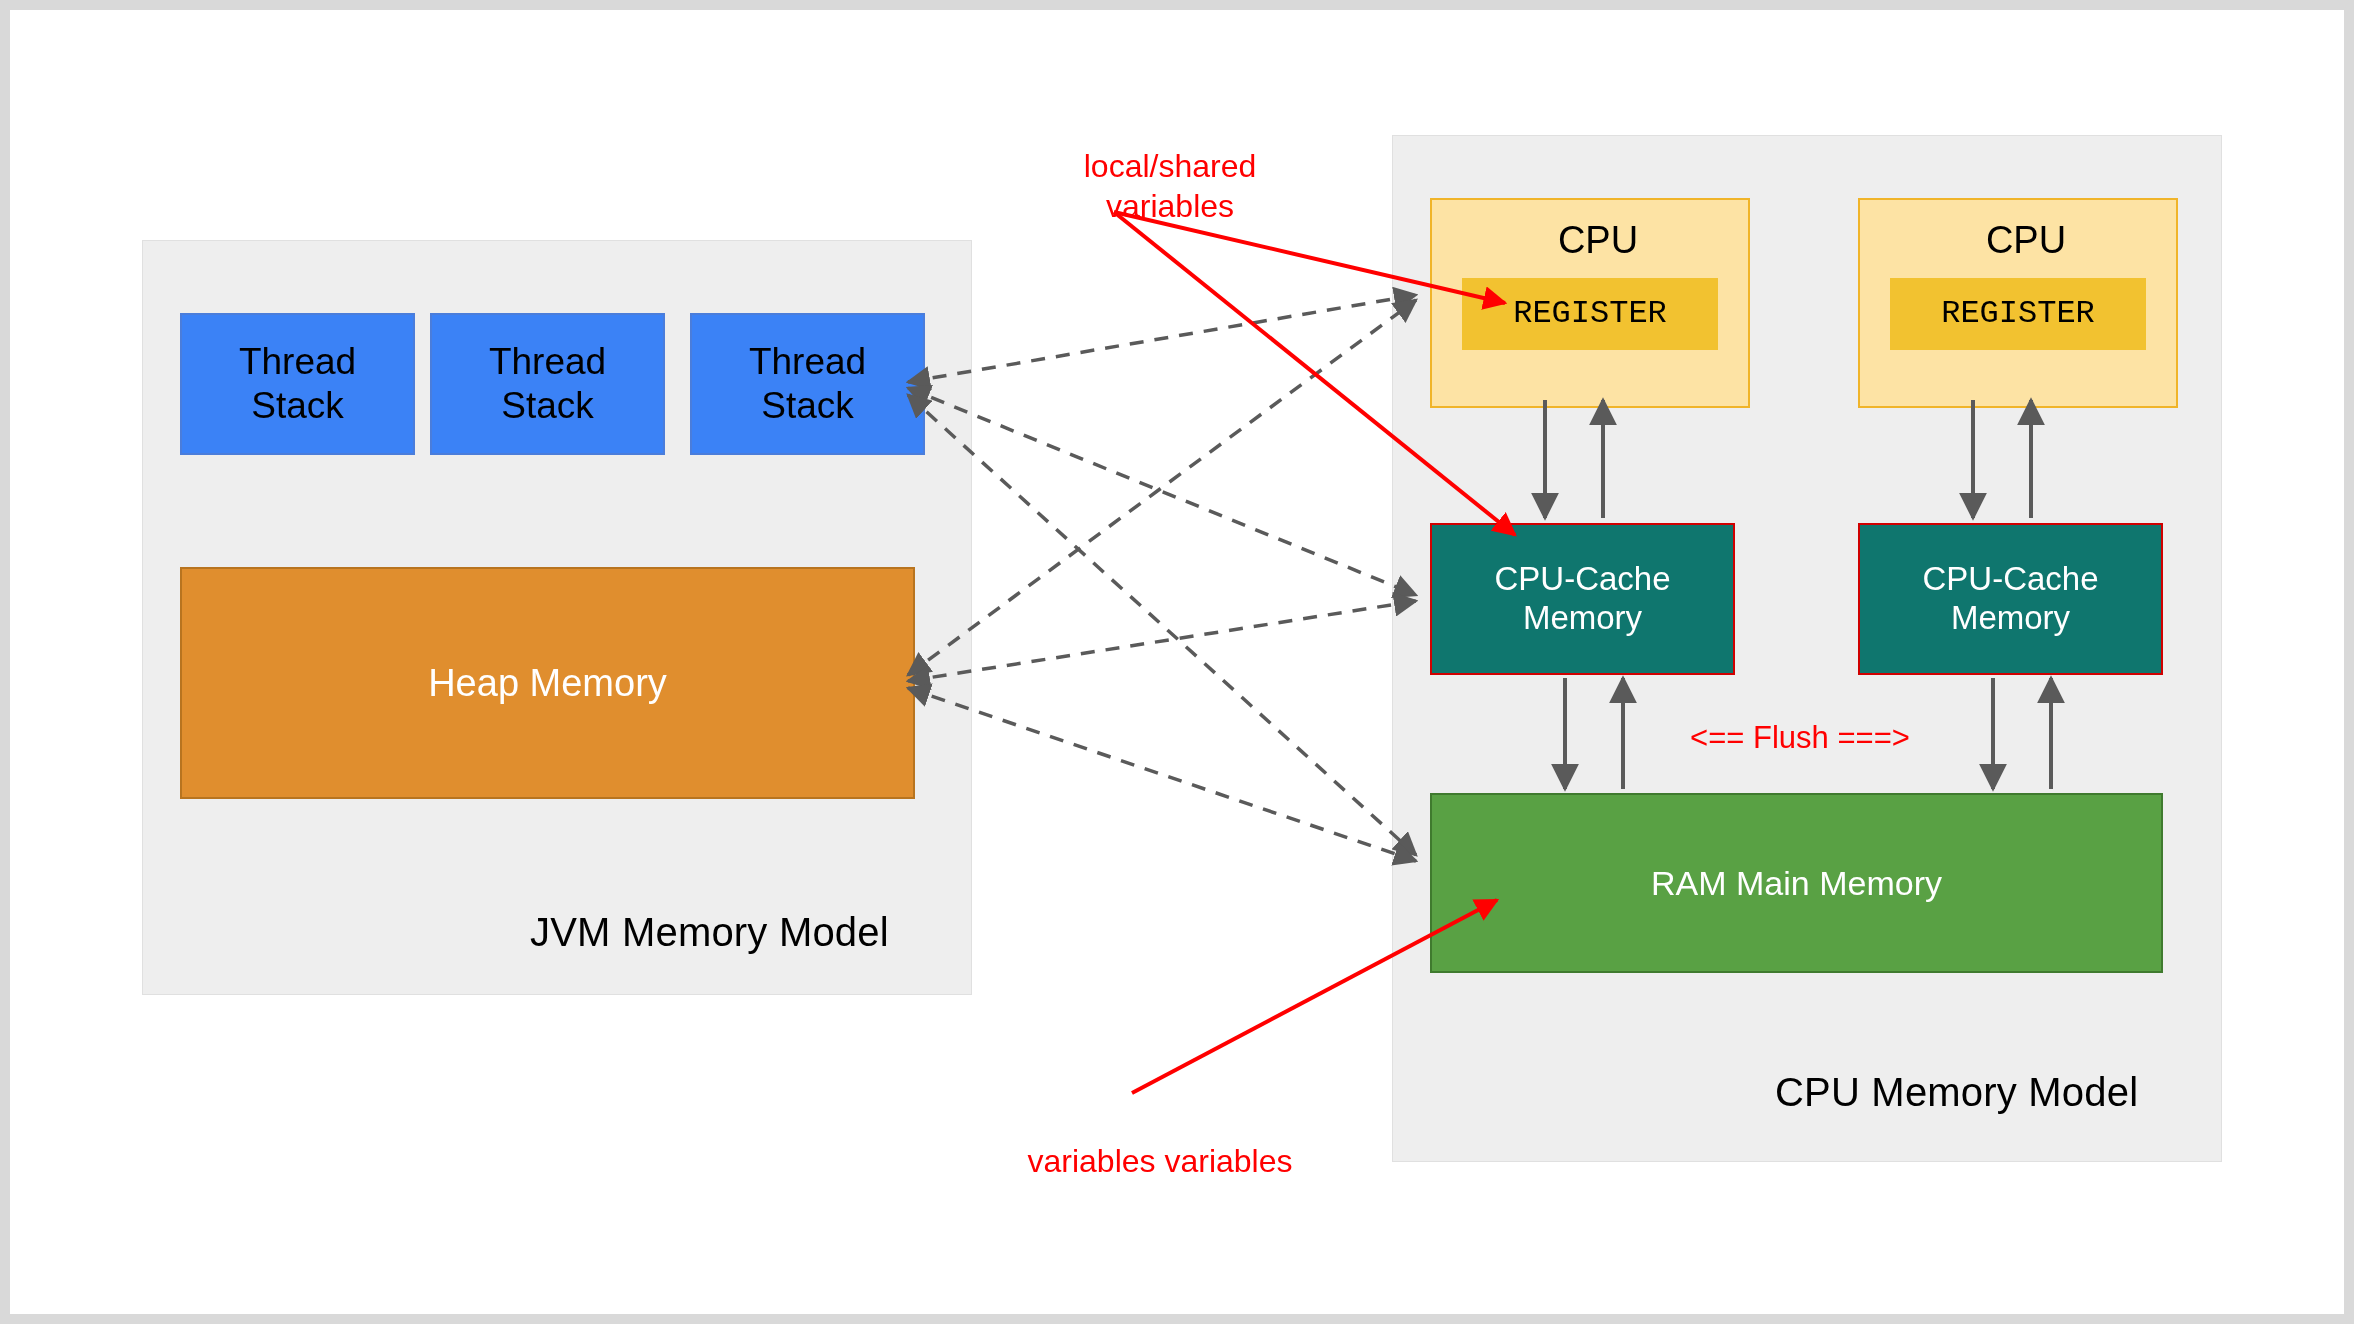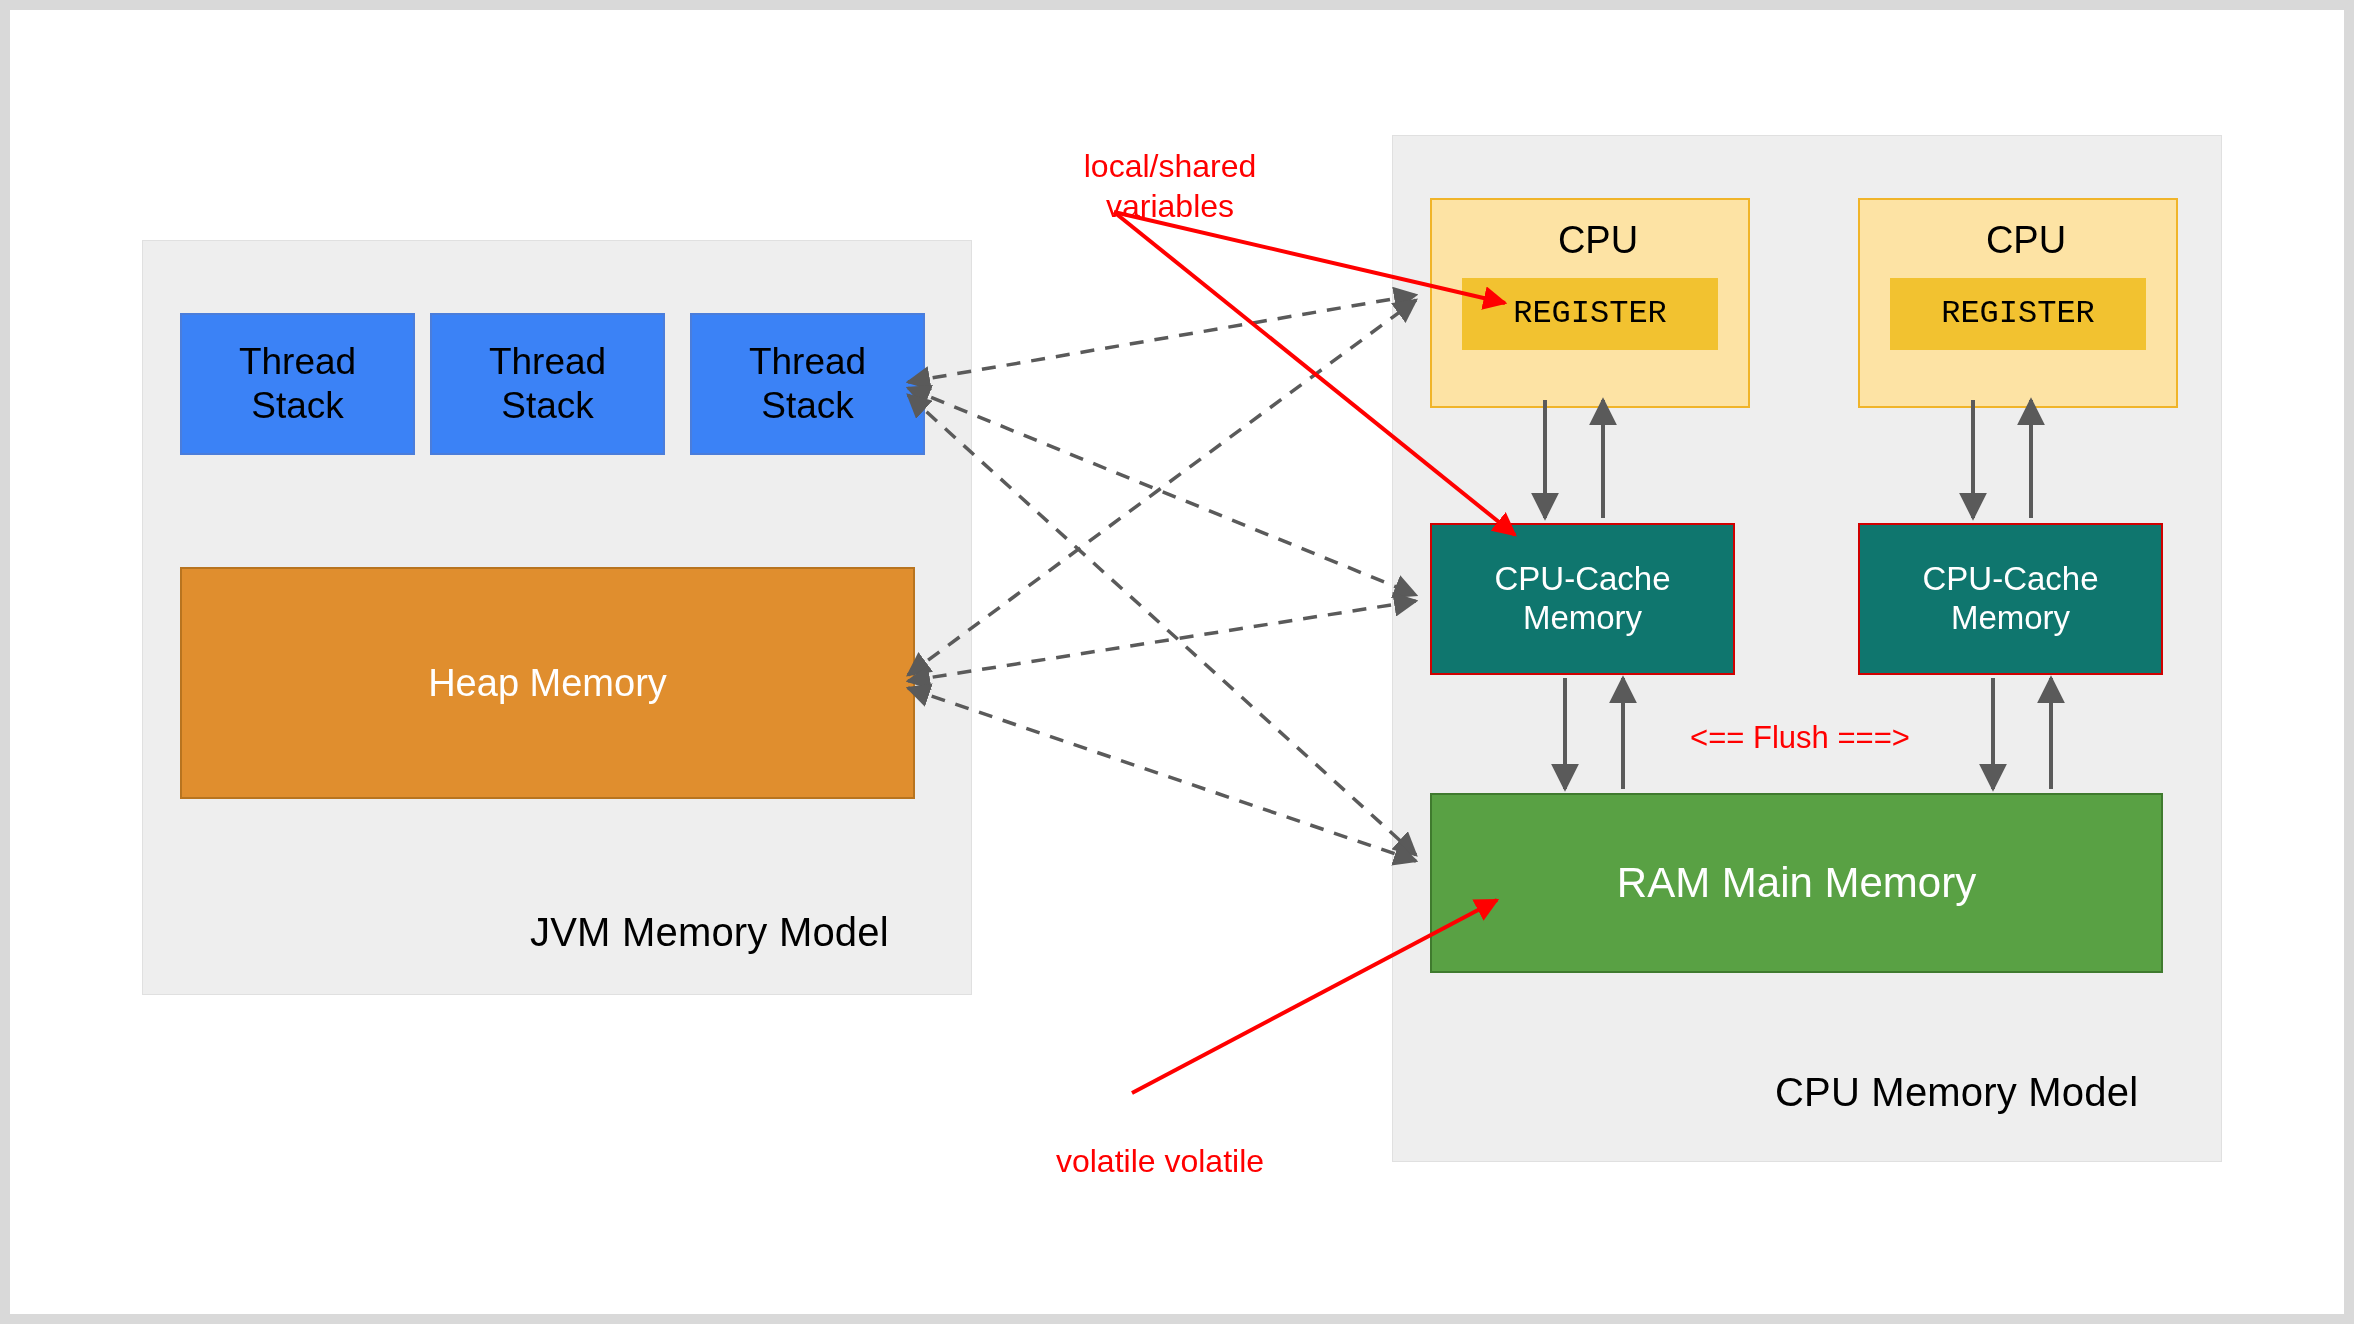--- a/index.html
+++ b/index.html
@@ -124,21 +124,21 @@
   #cache-box-2 { left: 1848px; }
 
   #ram-memory {
     left: 1420px;
     top: 783px;
     width: 733px;
     height: 180px;
     background: #59a144;
     border: 2px solid #3f7a2e;
     color: #ffffff;
-    font-size: 42px;
+    font-size: 34px;
   }
 
   
   .red-label {
     position: absolute;
     color: #ff0000;
     font-size: 32px;
     text-align: center;
     white-space: pre-line;
     line-height: 1.25;
@@ -215,21 +215,21 @@
 
   <div class="node" id="ram-memory">
     <span>RAM Main Memory</span>
   </div>
 
   <div id="label-flush">&lt;== Flush ===&gt;</div>
 
   <div class="panel-title" id="cpu-title">CPU Memory Model</div>
 
   <div class="red-label" id="label-local-shared">local/shared<br>variables</div>
-  <div class="red-label" id="label-volatile">volatile volatile</div>
+  <div class="red-label" id="label-volatile">variables variables</div>
 
   <svg id="wires" viewBox="0 0 2334 1304" xmlns="http://www.w3.org/2000/svg">
     <defs>
       <marker id="arrow-gray" viewBox="0 0 10 10" refX="9" refY="5" markerWidth="7" markerHeight="7" orient="auto-start-reverse">
         <path d="M 0 0 L 10 5 L 0 10 z" fill="#5a5a5a"></path>
       </marker>
       <marker id="arrow-gray-start" viewBox="0 0 10 10" refX="9" refY="5" markerWidth="7" markerHeight="7" orient="auto-start-reverse">
         <path d="M 0 0 L 10 5 L 0 10 z" fill="#5a5a5a"></path>
       </marker>
       <marker id="arrow-red" viewBox="0 0 10 10" refX="9" refY="5" markerWidth="6" markerHeight="6" orient="auto-start-reverse">

